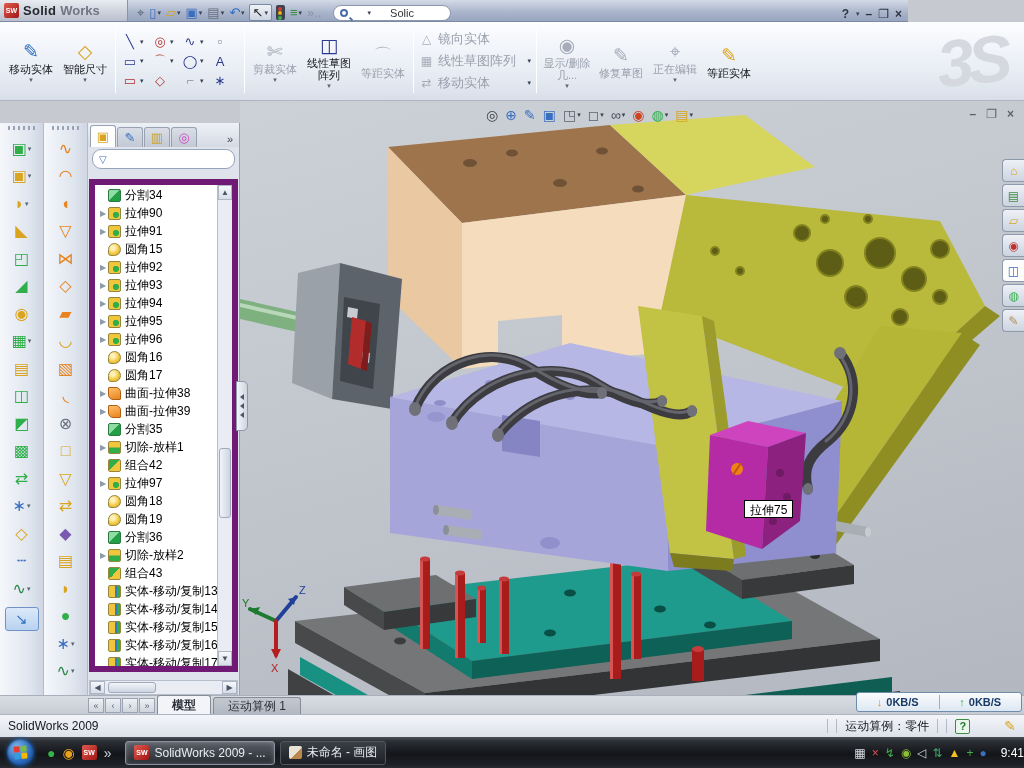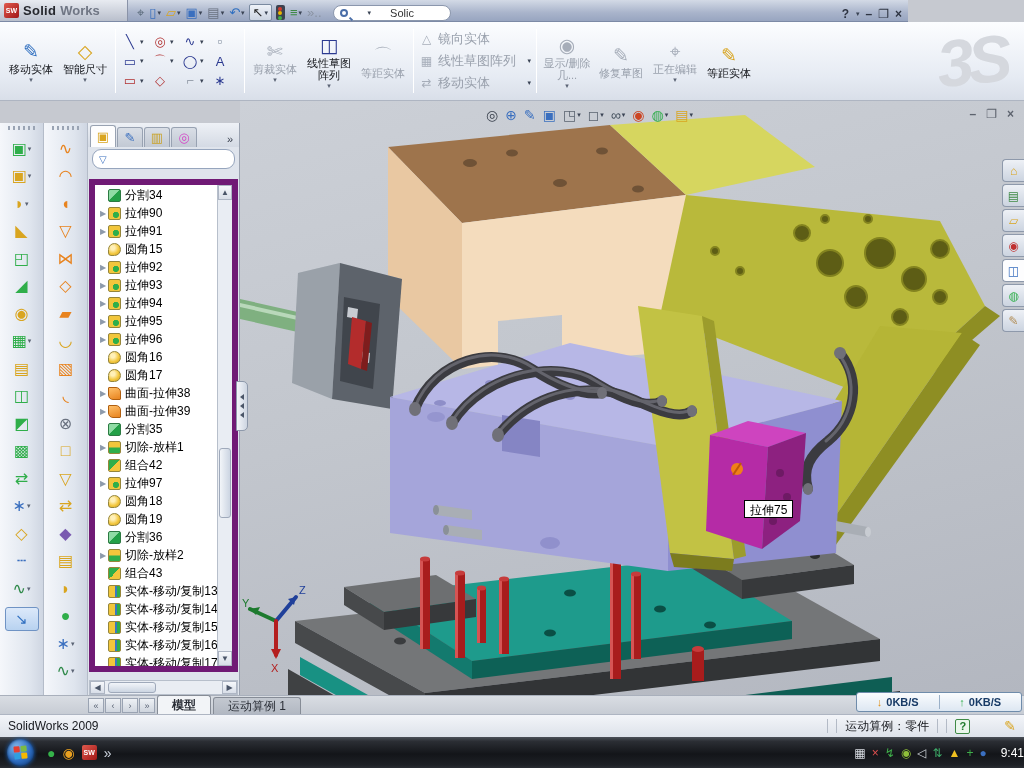--- a/index.html
+++ b/index.html
@@ -929,20 +929,30 @@
         <b style="background:#2f9fe0"></b>
         <b style="background:#f5b800"></b>
     </span>
   </div>
   <div id="quicklaunch">
       <span class="ql-icon" style="color: rgb(53, 178, 74);">●</span>
       <span class="ql-icon" style="color: rgb(232, 160, 32);">◉</span>
       <span class="sw-cube">SW</span>
       <span class="ql-icon" style="color: rgb(207, 214, 224);">»</span>
     </div>
+  <div id="taskwins">
+      <div class="taskwin active">
+        <span class="sw-cube">SW</span>
+        <span>SolidWorks 2009 - ...</span>
+      </div>
+      <div class="taskwin">
+        <span class="paint-icon"></span>
+        <span>未命名 - 画图</span>
+      </div>
+    </div>
   <div id="tray">
       <span class="tray-icon" style="color: rgb(216, 220, 226);">▦</span>
       <span class="tray-icon" style="color: rgb(224, 80, 80);">×</span>
       <span class="tray-icon" style="color: rgb(63, 174, 74);">↯</span>
       <span class="tray-icon" style="color: rgb(143, 191, 58);">◉</span>
       <span class="tray-icon" style="color: rgb(207, 212, 218);">◁</span>
       <span class="tray-icon" style="color: rgb(63, 174, 106);">⇅</span>
       <span class="tray-icon" style="color: rgb(240, 192, 32);">▲</span>
       <span class="tray-icon" style="color: rgb(63, 174, 74);">+</span>
       <span class="tray-icon" style="color: rgb(58, 111, 192);">●</span>

